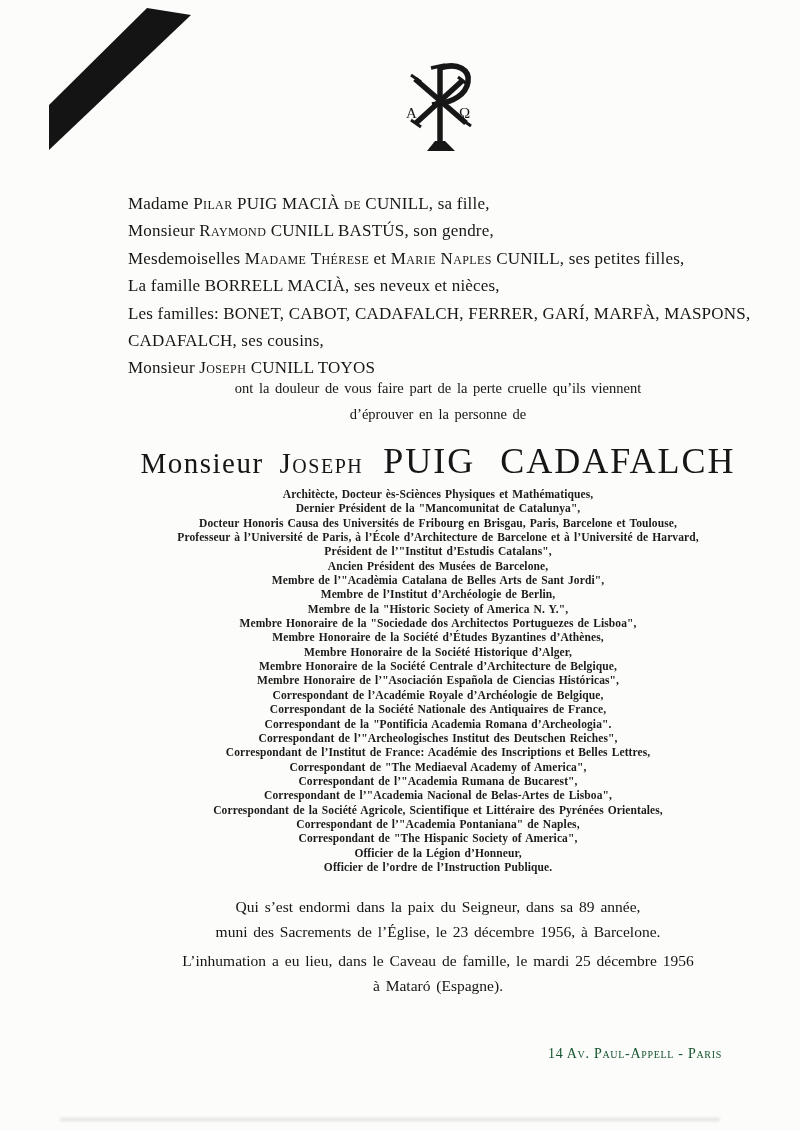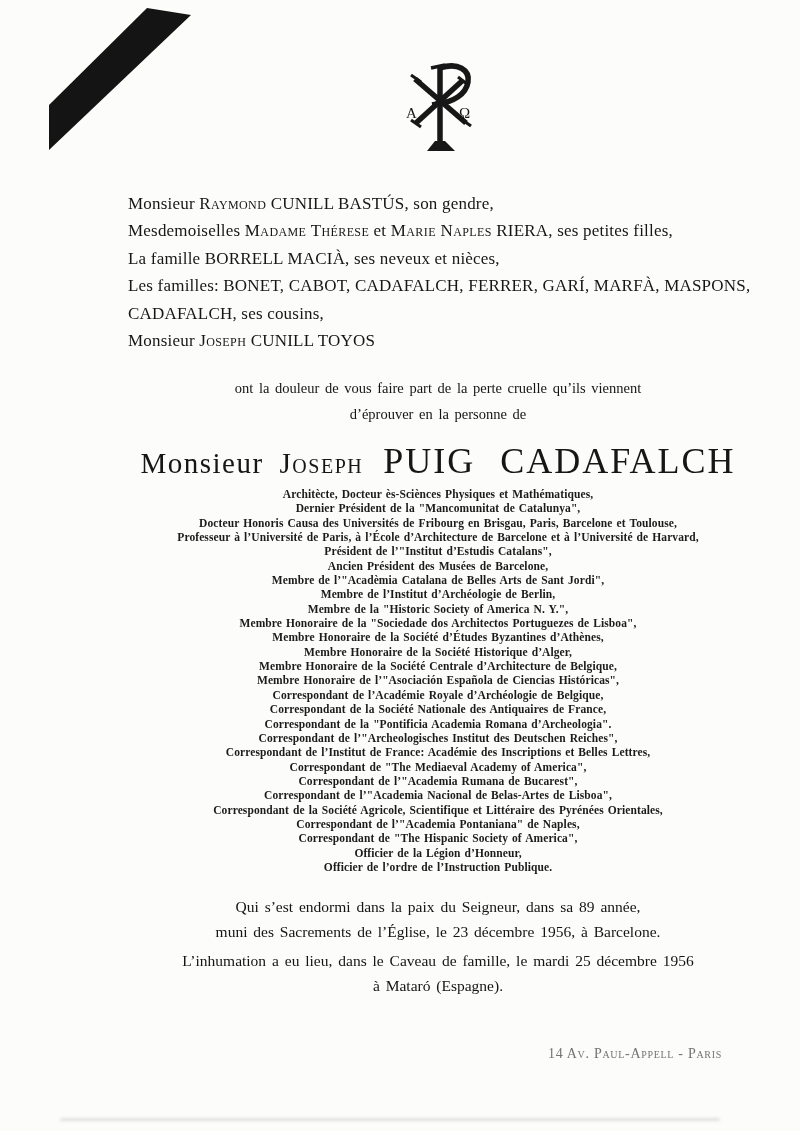--- a/index.html
+++ b/index.html
@@ -64,21 +64,21 @@
     text-align: center; font-size: 15.5px; line-height: 25px; word-spacing: 2px;
     color: #141414;
   }
   .c1 { top: 894px; }
   .c2 { top: 948px; }
 
   
   .footer {
     position: absolute; top: 1046px; right: 78px;
     font-size: 14px; font-variant: small-caps; letter-spacing: 0.7px;
-    color: #737373;
+    color: #14532d;
   }
 
   
   .smudge {
     position: absolute; top: 1118px; left: 60px; width: 660px; height: 3px;
     background: rgba(175,175,170,0.35); filter: blur(1.5px); border-radius: 2px;
   }
 </style>
 </head>
 <body>
@@ -107,22 +107,23 @@
       <path class="stroke" d="M13,17 L23,24" stroke-width="3"></path>
       <path class="stroke" d="M60,19 L69,26" stroke-width="3"></path>
       <path class="stroke" d="M13,62 L23,69" stroke-width="3"></path>
       <path class="stroke" d="M63,61 L73,68" stroke-width="3"></path>
     </g>
     <text x="8" y="60" font-size="15">A</text>
     <text x="61" y="60" font-size="15">Ω</text>
   </svg>
 
   <div class="family">
+      <div class="family-line"><span>Madame </span><span class="sc">Pilar</span><span> PUIG MACIÀ </span><span class="sc">de</span><span> CUNILL, sa fille,</span></div>
       <div class="family-line"><span>Monsieur </span><span class="sc">Raymond</span><span> CUNILL BASTÚS, son gendre,</span></div>
-      <div class="family-line"><span>Mesdemoiselles </span><span class="sc">Madame Thérese</span><span> et </span><span class="sc">Marie Naples</span><span> RIERA, ses petites filles,</span></div>
+      <div class="family-line"><span>Mesdemoiselles </span><span class="sc">Madame Thérese</span><span> et </span><span class="sc">Marie Naples</span><span> CUNILL, ses petites filles,</span></div>
       <div class="family-line"><span>La famille BORRELL MACIÀ, ses neveux et nièces,</span></div>
       <div class="family-line"><span>Les familles:  BONET, CABOT, CADAFALCH, FERRER, GARÍ, MARFÀ, MASPONS,</span></div>
       <div class="family-line"><span>CADAFALCH, ses cousins,</span></div>
       <div class="family-line"><span>Monsieur </span><span class="sc">Joseph</span><span> CUNILL TOYOS</span></div>
     </div>
 
   <div class="intro">
     <div>ont la douleur de vous faire part de la perte cruelle qu’ils viennent</div>
     <div>d’éprouver en la personne de</div>
   </div>

